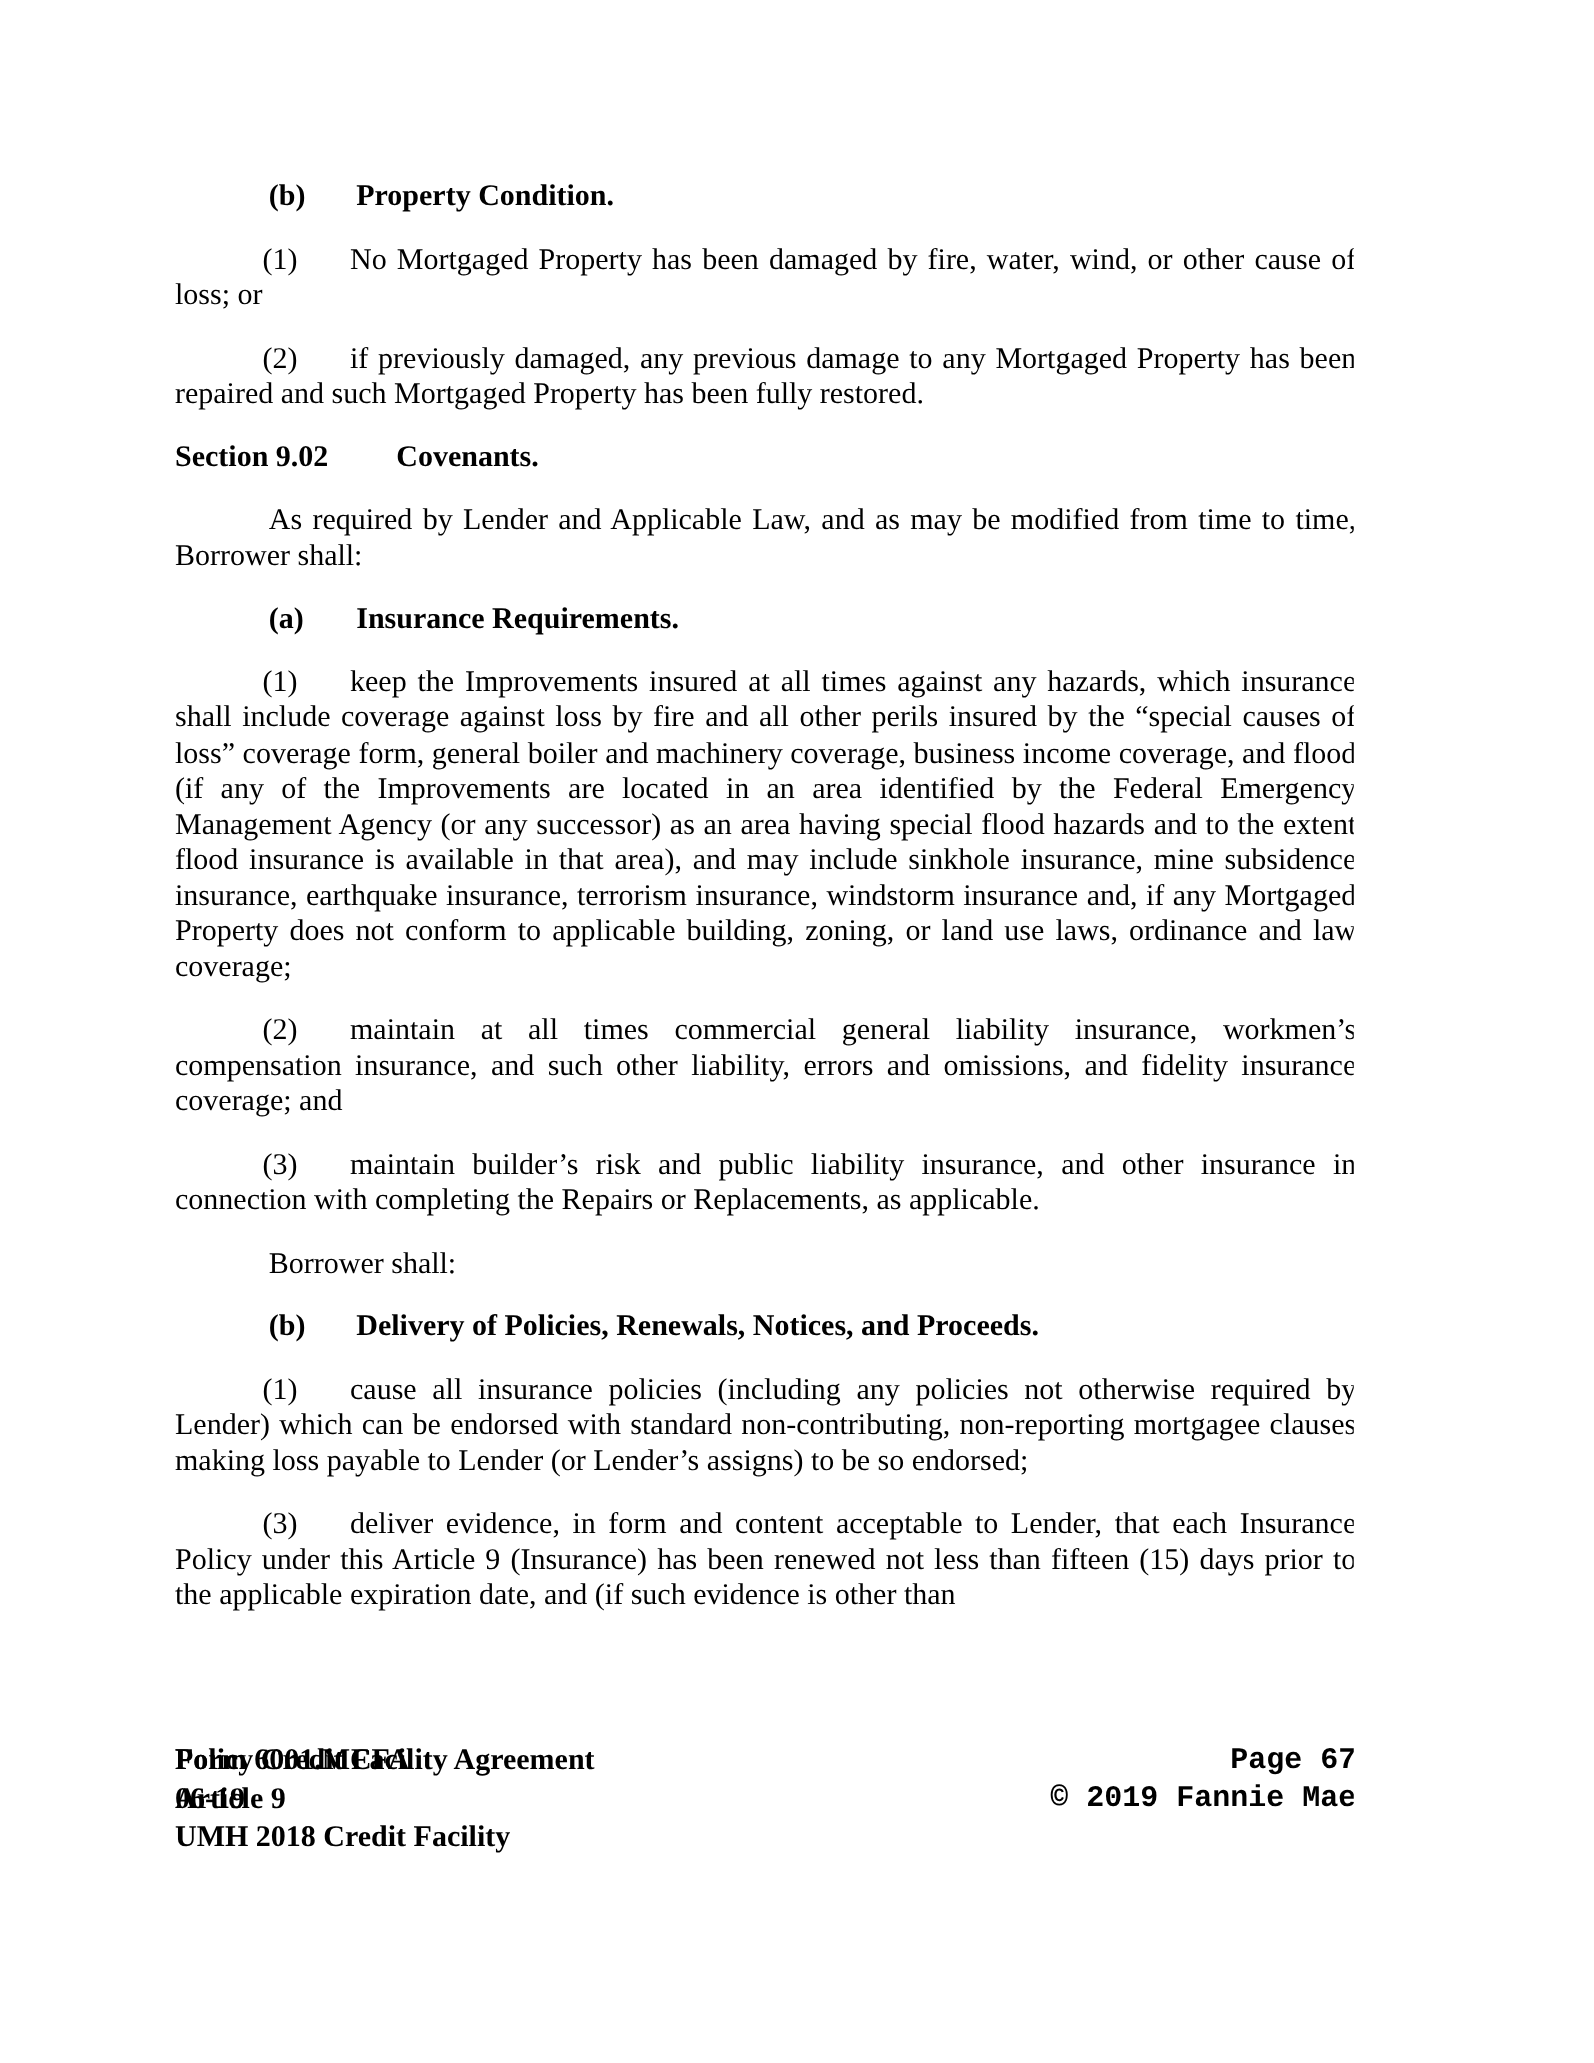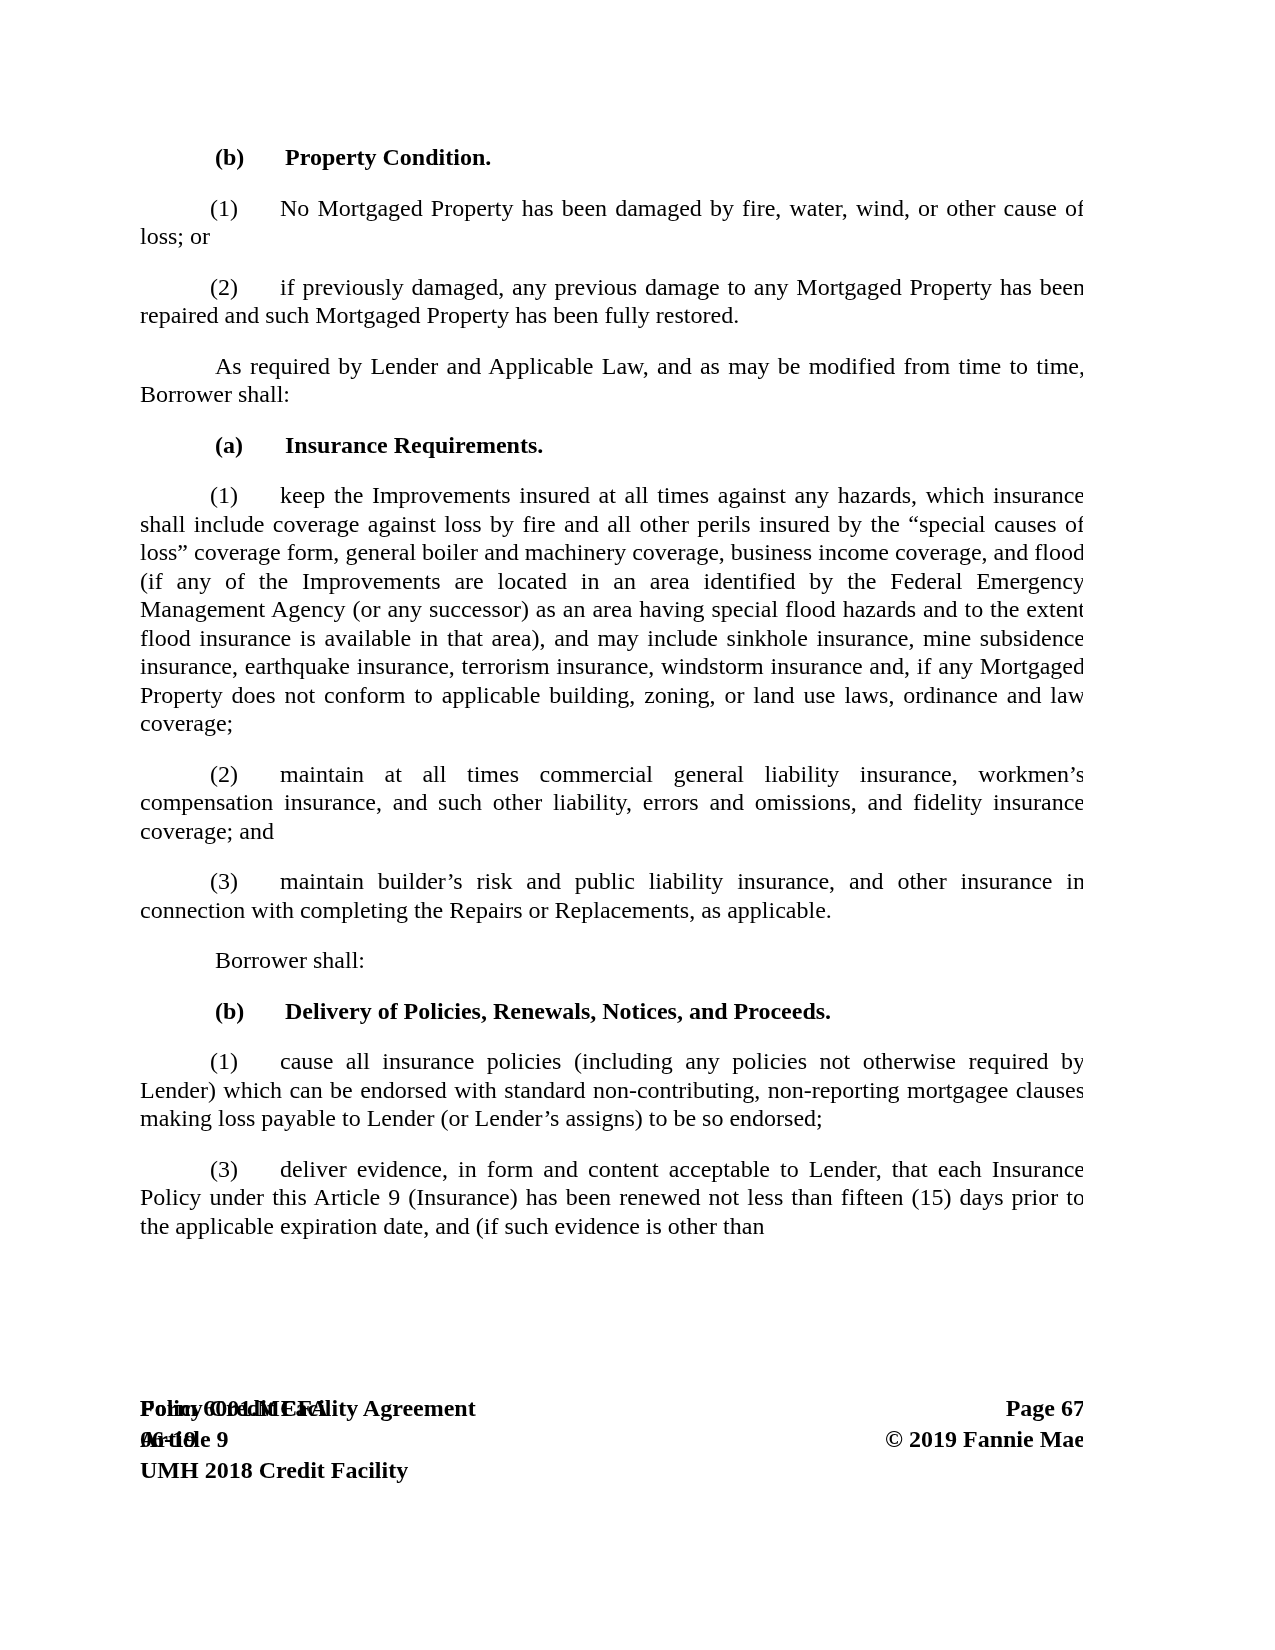--- a/index.html
+++ b/index.html
@@ -69,40 +69,43 @@
     top: 1393px;
     width: 945px;
     height: 110px;
     font-weight: bold;
     font-size: 24px;
     line-height: 31px;
   }
   .f-col { position: absolute; top: 0; white-space: nowrap; }
   .f-left { left: 0; text-align: left; }
   .f-center { left: 0; width: 100%; text-align: left; }
-  .f-right { right: 0; text-align: right; }
+  .f-right { right: 0; text-align: right; font-family: Liberation Mono, monospace; }
 </style>
 </head>
 <body>
 
 <div class="page">
   <div class="content">
 
     <div class="blk h-item">
       <span class="num">(b)</span><span>Property Condition.</span>
     </div>
 
     <div class="blk li">
       <span class="num">(1)</span><span>No Mortgaged Property has been damaged by fire, water, wind, or other cause of loss; or</span>
     </div>
 
     <div class="blk li">
       <span class="num">(2)</span><span>if previously damaged, any previous damage to any Mortgaged Property has been repaired and such Mortgaged Property has been fully restored.</span>
     </div>
 
+    <div class="blk section-h">
+      <span class="label">Section 9.02</span><span>Covenants.</span>
+    </div>
 
     <div class="blk p-indent">
       <span>As required by Lender and Applicable Law, and as may be modified from time to time, Borrower shall:</span>
     </div>
 
     <div class="blk h-item">
       <span class="num">(a)</span><span>Insurance Requirements.</span>
     </div>
 
     <div class="blk li">

